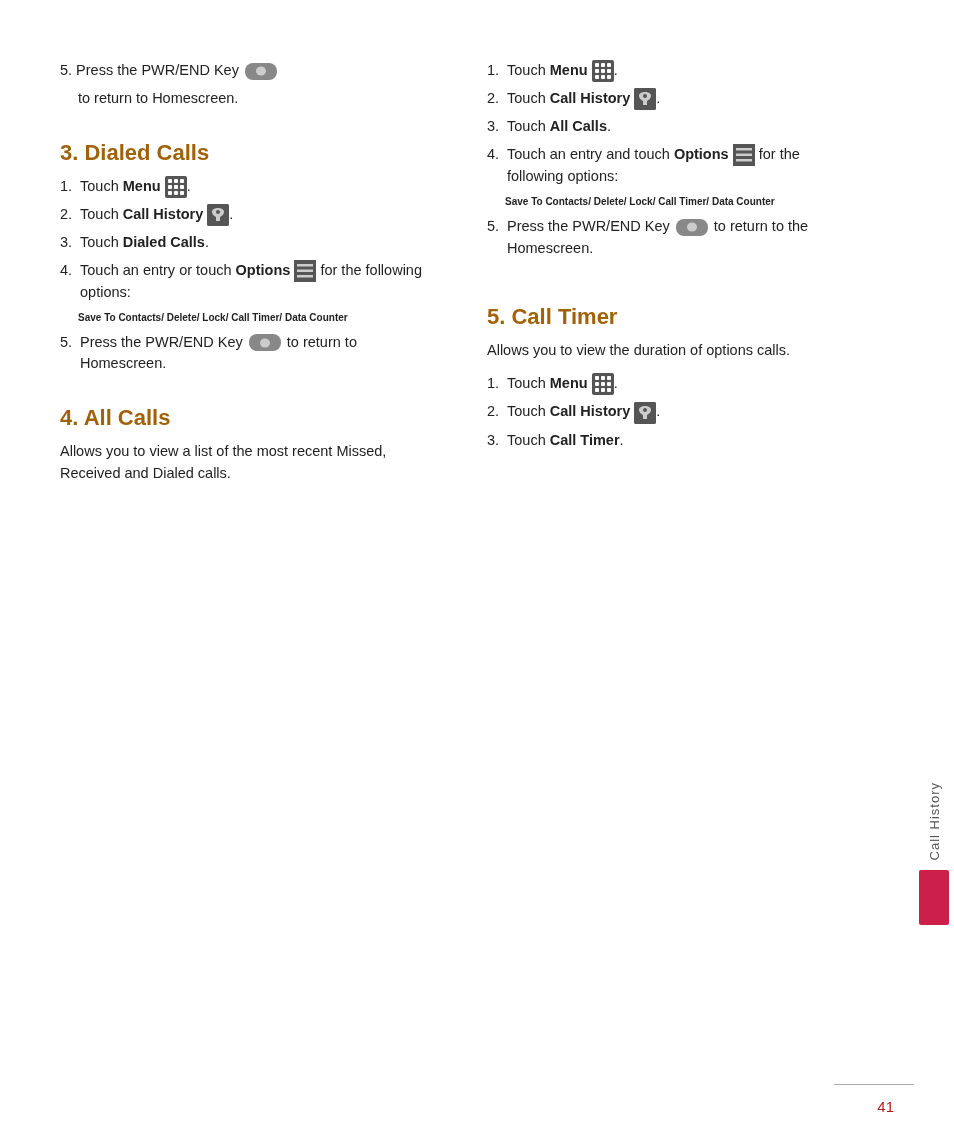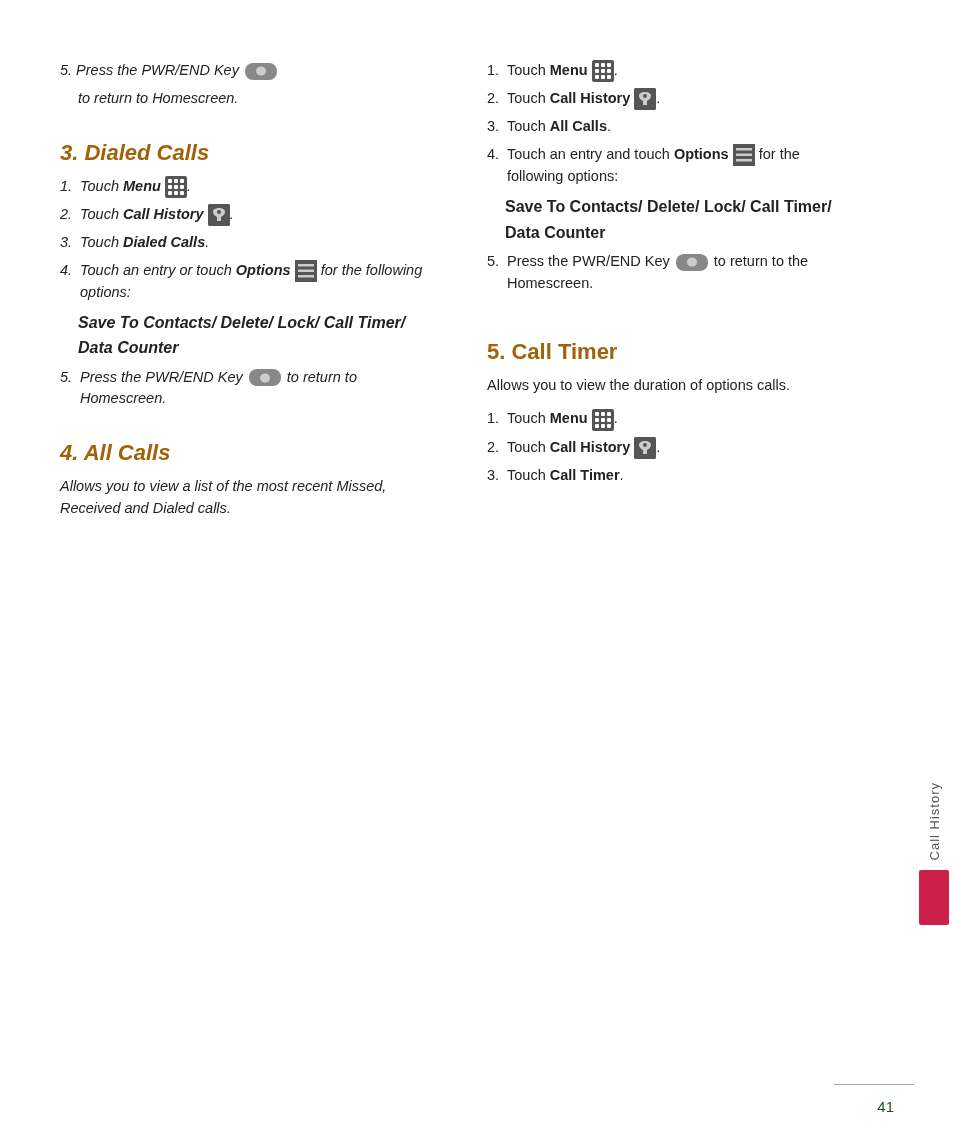--- a/index.html
+++ b/index.html
@@ -24,21 +24,20 @@
     .content-area {
       display: flex;
       flex: 1;
       padding: 60px 0 60px 0;
     }
 
     .left-column {
       flex: 1;
       padding: 0 30px 0 60px;
       max-width: 460px;
-      font-style: italic;
     }
 
     .right-column {
       flex: 1;
       padding: 0 60px 0 30px;
       max-width: 460px;
     }
 
     .section-heading {
       color: #a16207;
@@ -55,21 +54,21 @@
     }
 
     .step {
       font-size: 14.5px;
       line-height: 1.5;
       margin-bottom: 6px;
     }
 
     .sub-note {
       font-weight: bold;
-      font-size: 16px;
+      font-size: 10px;
       line-height: 1.6;
       margin-left: 18px;
       margin-top: 6px;
       margin-bottom: 6px;
     }
 
     
     .icon-menu {
       background: #555;
       border-radius: 2px;
@@ -148,21 +147,21 @@
       height: 55px;
       background: #cc1f4a;
       border-radius: 2px;
     }
 
     .page-number {
       position: absolute;
       bottom: 30px;
       right: 60px;
       font-size: 15px;
-      color: #14532d;
+      color: #b91c1c;
     }
 
     .divider-line {
       position: absolute;
       bottom: 60px;
       right: 40px;
       width: 80px;
       height: 1px;
       background: #aaa;
     }

